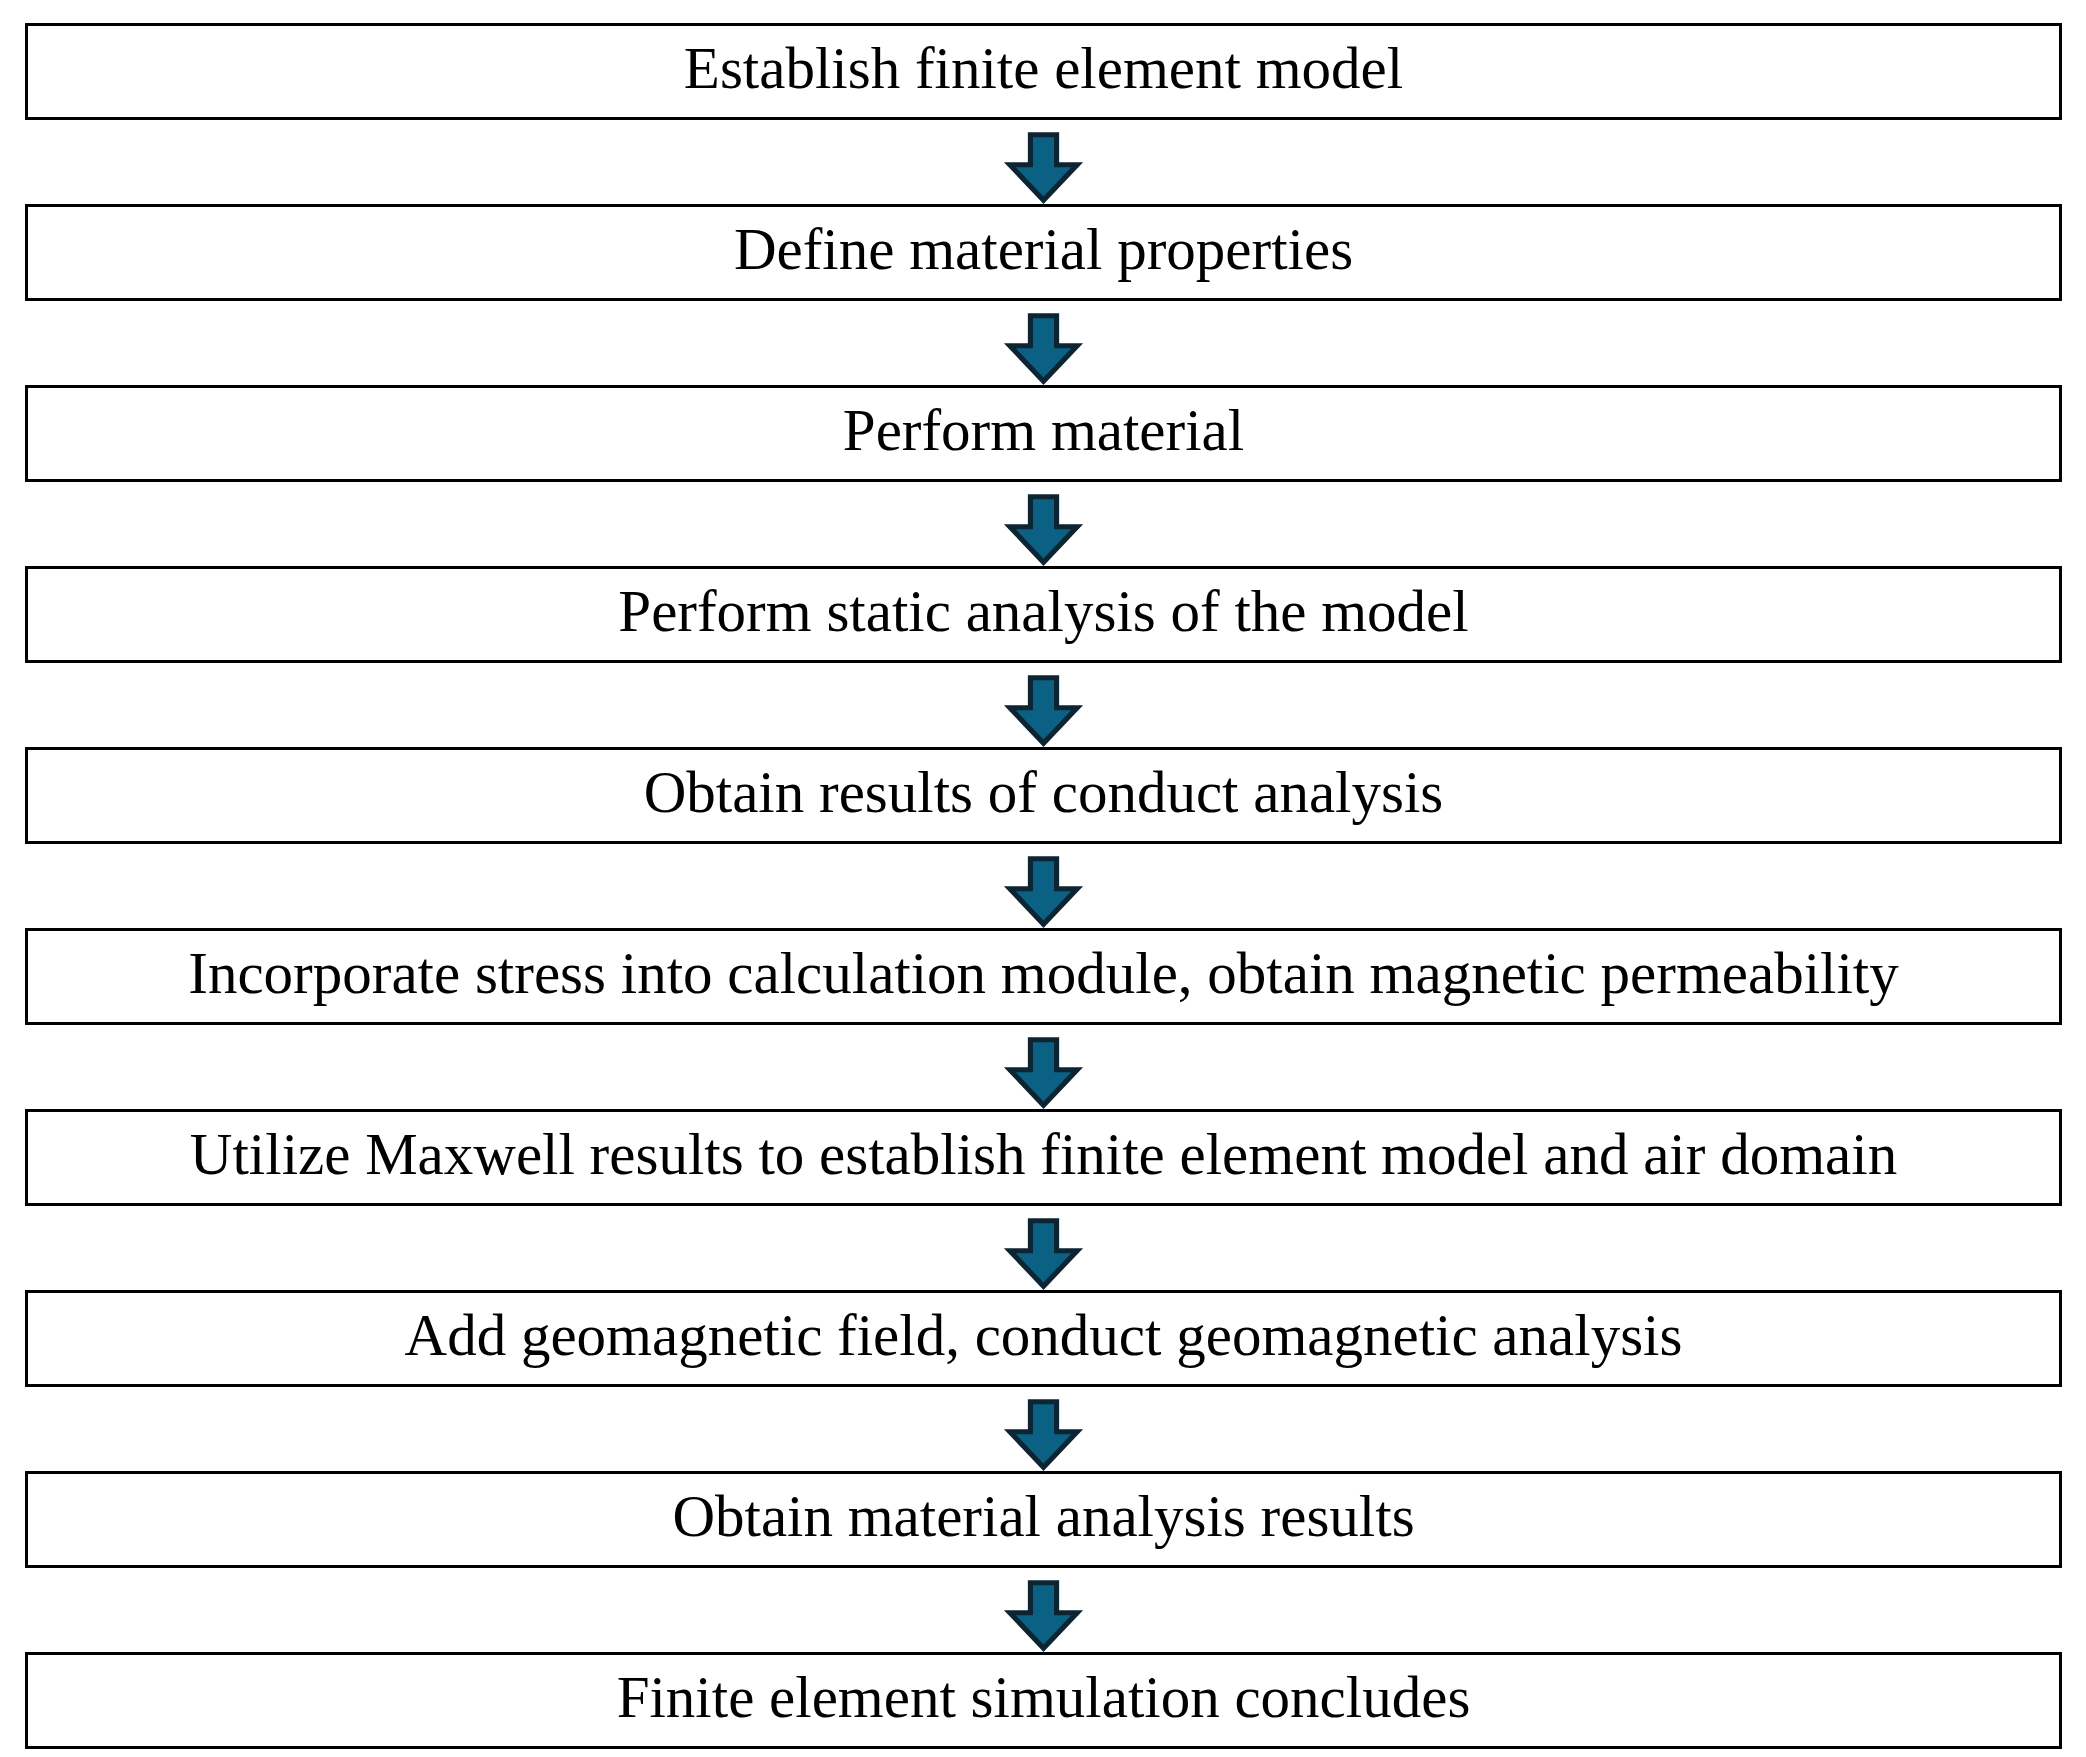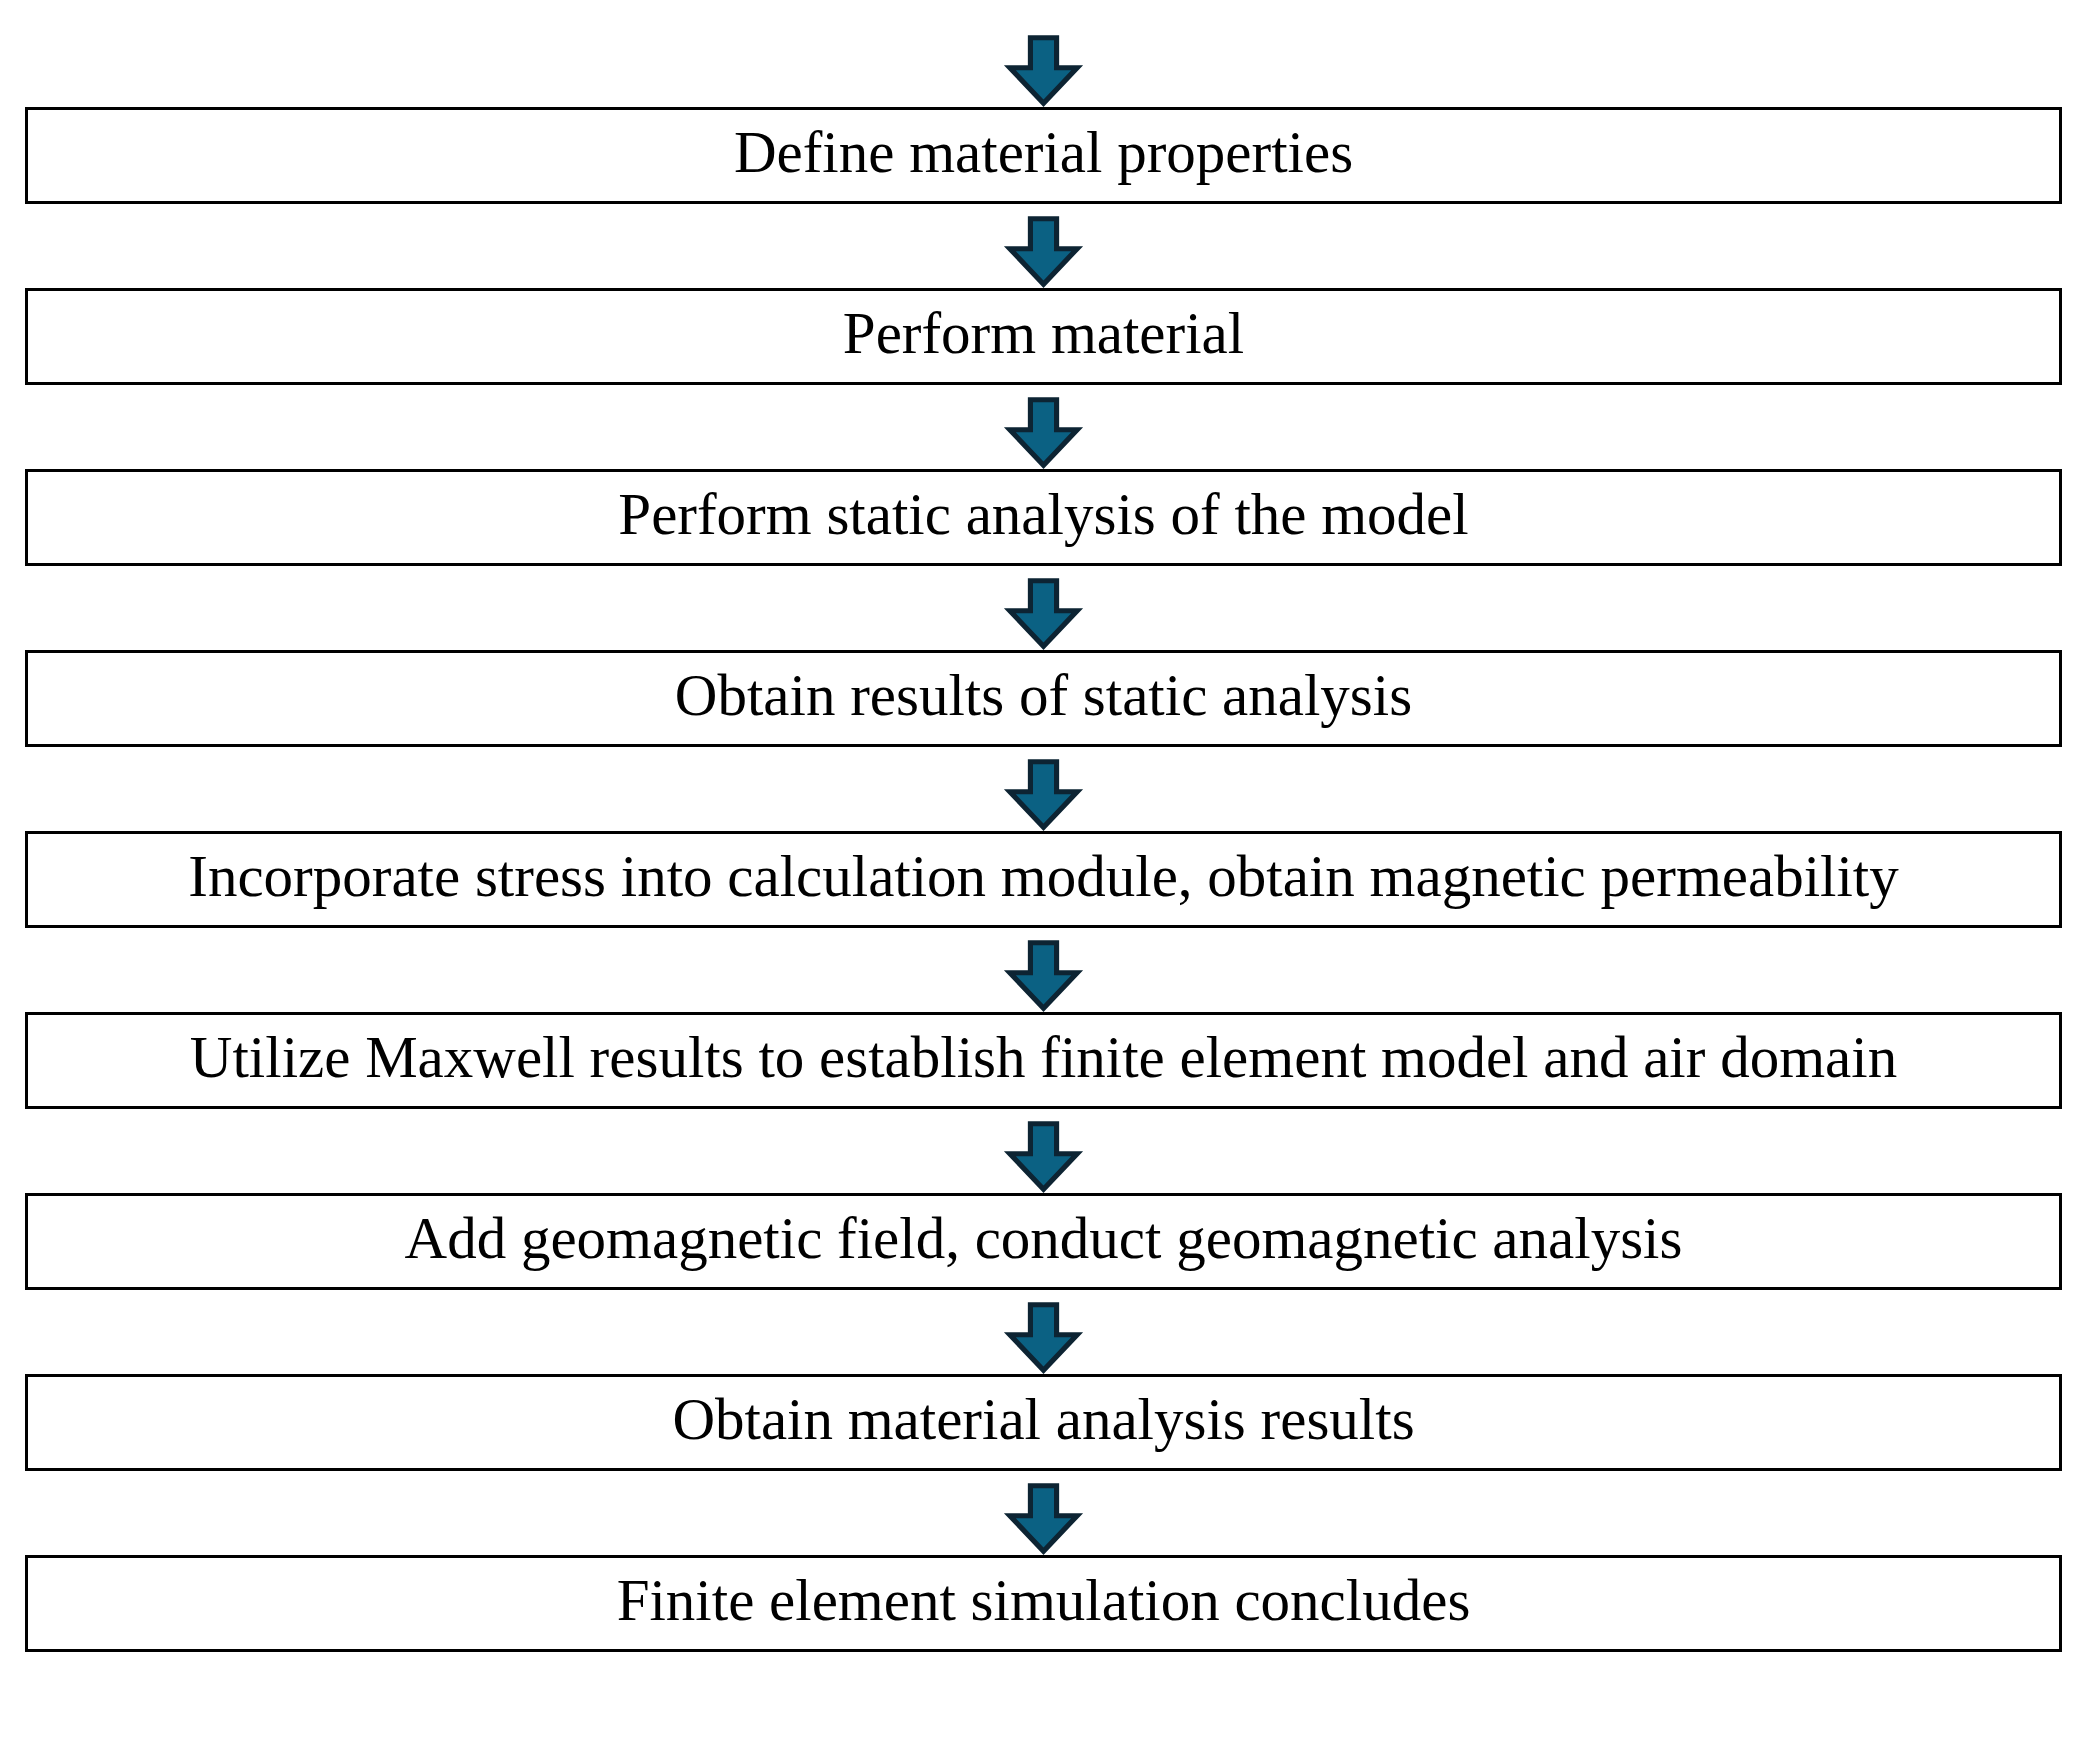--- a/index.html
+++ b/index.html
@@ -54,20 +54,23 @@
     stroke: var(--arrow-outline, #0D2433);
     stroke-width: 11;
     stroke-linejoin: miter;
   }
 </style>
 </head>
 <body>
 
 <div class="flow">
 
+  <div class="box">
+    <span class="box-label">Establish finite element model</span>
+  </div>
   <div class="arrow-wrap">
     <svg class="arrow" viewBox="0 0 160 152" xmlns="http://www.w3.org/2000/svg">
       <polygon points="52,6 108,6 108,70 152,70 80,146 8,70 52,70"></polygon>
     </svg>
   </div>
 
   <div class="box">
     <span class="box-label">Define material properties</span>
   </div>
   <div class="arrow-wrap">
@@ -88,21 +91,21 @@
   <div class="box">
     <span class="box-label">Perform static analysis of the model</span>
   </div>
   <div class="arrow-wrap">
     <svg class="arrow" viewBox="0 0 160 152" xmlns="http://www.w3.org/2000/svg">
       <polygon points="52,6 108,6 108,70 152,70 80,146 8,70 52,70"></polygon>
     </svg>
   </div>
 
   <div class="box">
-    <span class="box-label">Obtain results of static analysis</span>
+    <span class="box-label">Obtain results of conduct analysis</span>
   </div>
   <div class="arrow-wrap">
     <svg class="arrow" viewBox="0 0 160 152" xmlns="http://www.w3.org/2000/svg">
       <polygon points="52,6 108,6 108,70 152,70 80,146 8,70 52,70"></polygon>
     </svg>
   </div>
 
   <div class="box">
     <span class="box-label">Incorporate stress into calculation module, obtain magnetic permeability</span>
   </div>

